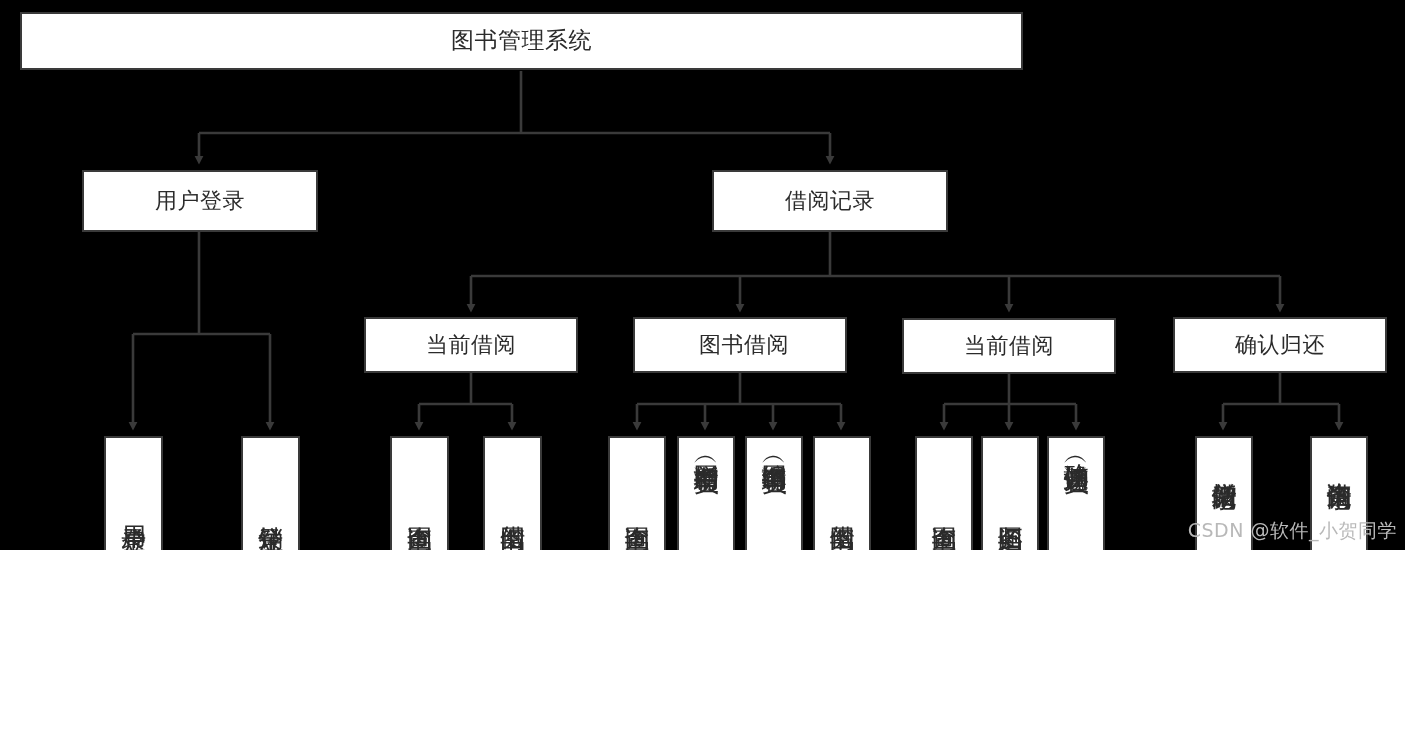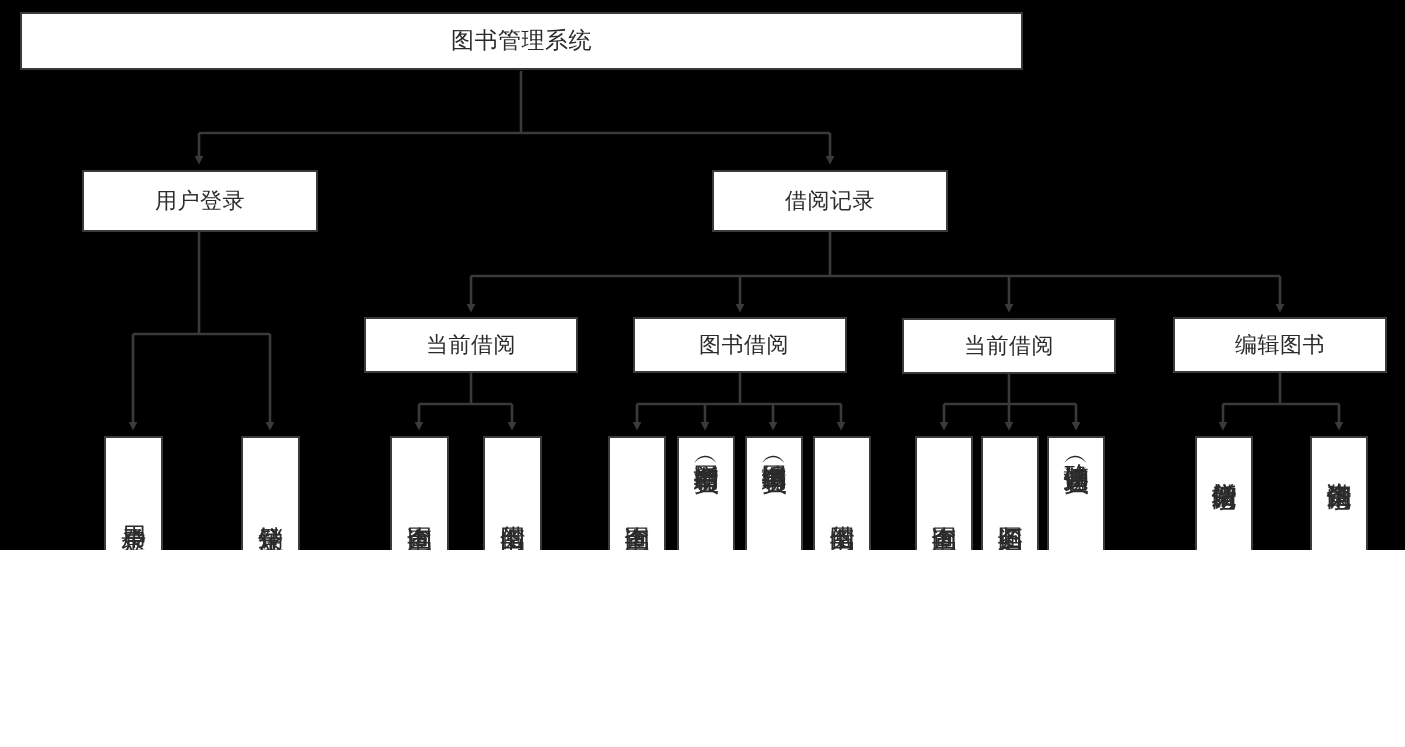--- a/index.html
+++ b/index.html
@@ -143,21 +143,21 @@
   <div class="node node-h" style="left:364px; top:317px; width:214px; height:56px;">
     <span>当前借阅</span>
   </div>
   <div class="node node-h" style="left:633px; top:317px; width:214px; height:56px;padding-left:8px;">
     <span>图书借阅</span>
   </div>
   <div class="node node-h" style="left:902px; top:318px; width:214px; height:56px;">
     <span>当前借阅</span>
   </div>
   <div class="node node-h" style="left:1173px; top:317px; width:214px; height:56px;">
-    <span>编辑图书</span>
+    <span>确认归还</span>
   </div>
 
   <div class="node node-v" style="left:104px; top:436px; width:59px; height:299px;">
     <span class="vtext short">用户登录</span>
   </div>
   <div class="node node-v" style="left:241px; top:436px; width:59px; height:299px;">
     <span class="vtext short">注销登录</span>
   </div>
 
   <div class="node node-v" style="left:390px; top:436px; width:59px; height:299px;">
@@ -190,14 +190,15 @@
     <span class="vtext">确认归还（管理员）</span>
   </div>
 
   <div class="node node-v" style="left:1195px; top:436px; width:58px; height:299px;">
     <span class="vtext" style="margin-top:18px;">新增借阅记录</span>
   </div>
   <div class="node node-v" style="left:1310px; top:436px; width:58px; height:299px;">
     <span class="vtext" style="margin-top:18px;">查询借阅记录</span>
   </div>
 
+  <div class="watermark">CSDN @软件_小贺同学</div>
 
 </div>
 
 </body></html>

